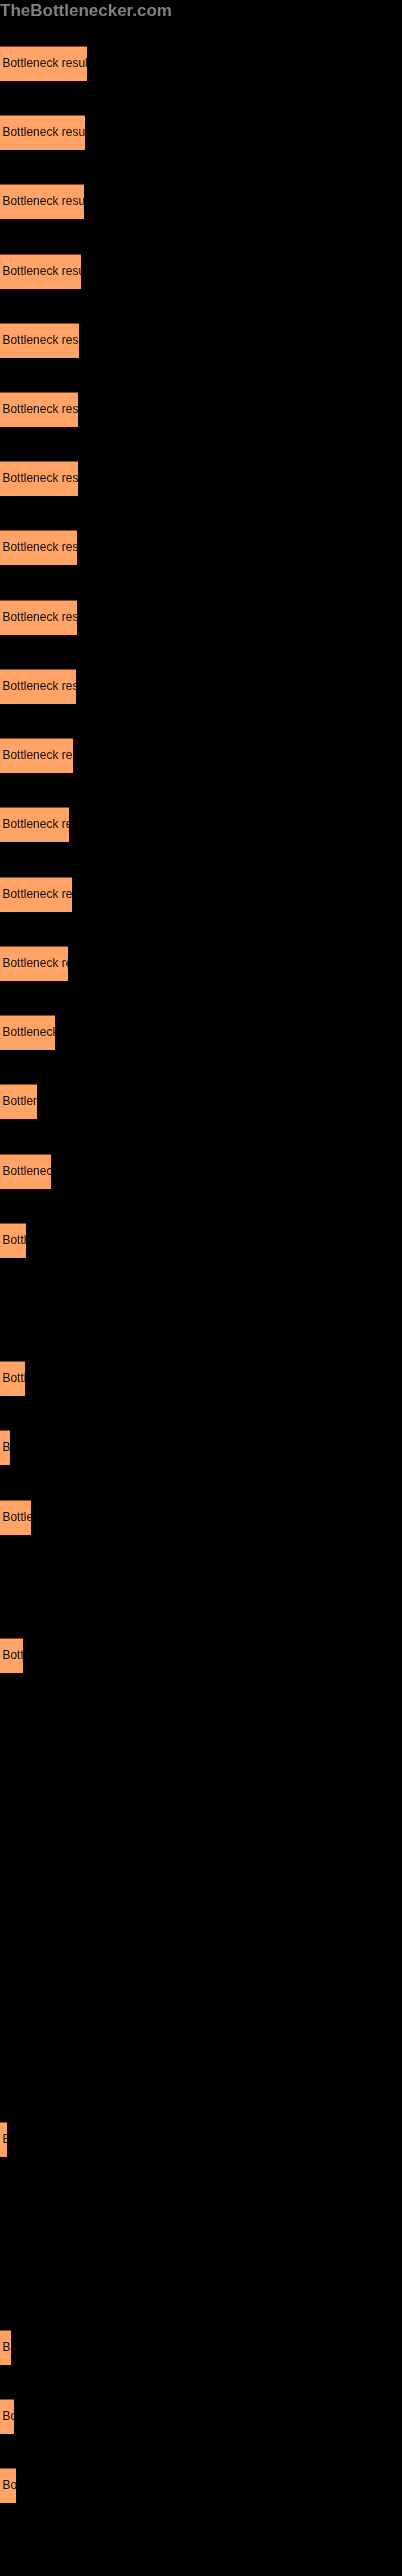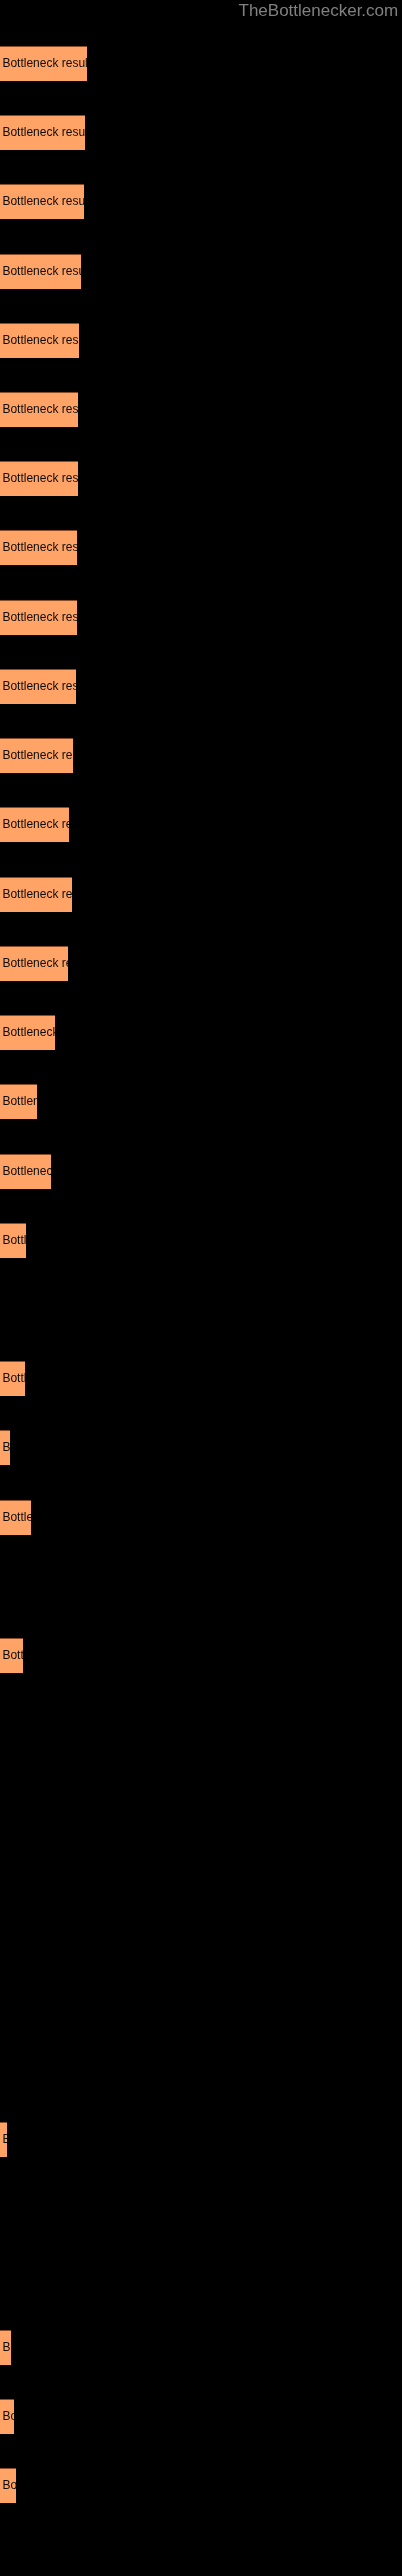--- a/index.html
+++ b/index.html
@@ -13,29 +13,30 @@
     position: relative;
     font-family: "Liberation Sans", sans-serif;
     overflow: hidden;
   }
 
   .site-title {
     position: absolute;
     top: 0px;
     left: 0;
     width: 403px;
-    text-align: right;
+    text-align: left;
     padding-right: 4.8px;
     box-sizing: border-box;
     color: #808080;
     font-size: 17px;
     font-family: "Liberation Sans", sans-serif;
     letter-spacing: 0px;
     white-space: nowrap;
     line-height: 21px;
+    font-weight: bold;
   }
 
   .chart {
     position: absolute;
     top: 0;
     left: 0;
     width: 403px;
     height: 2576px;
   }
 

